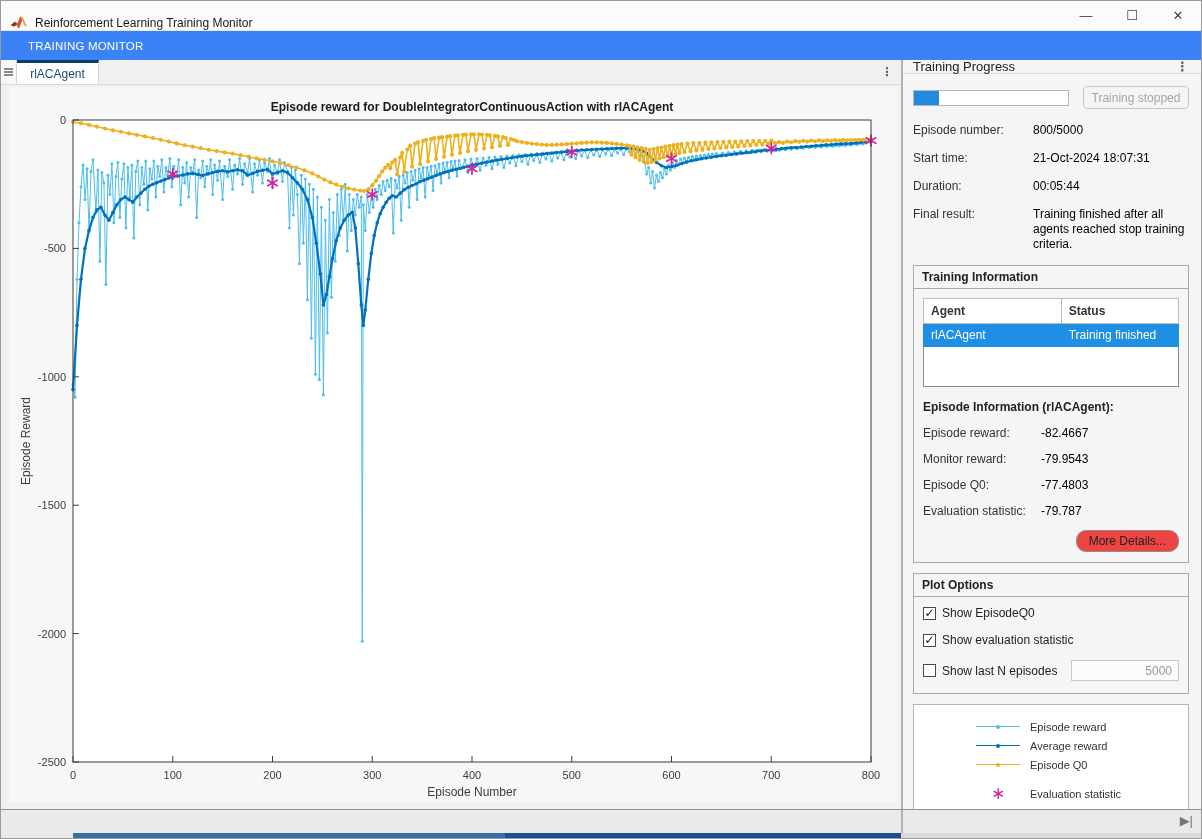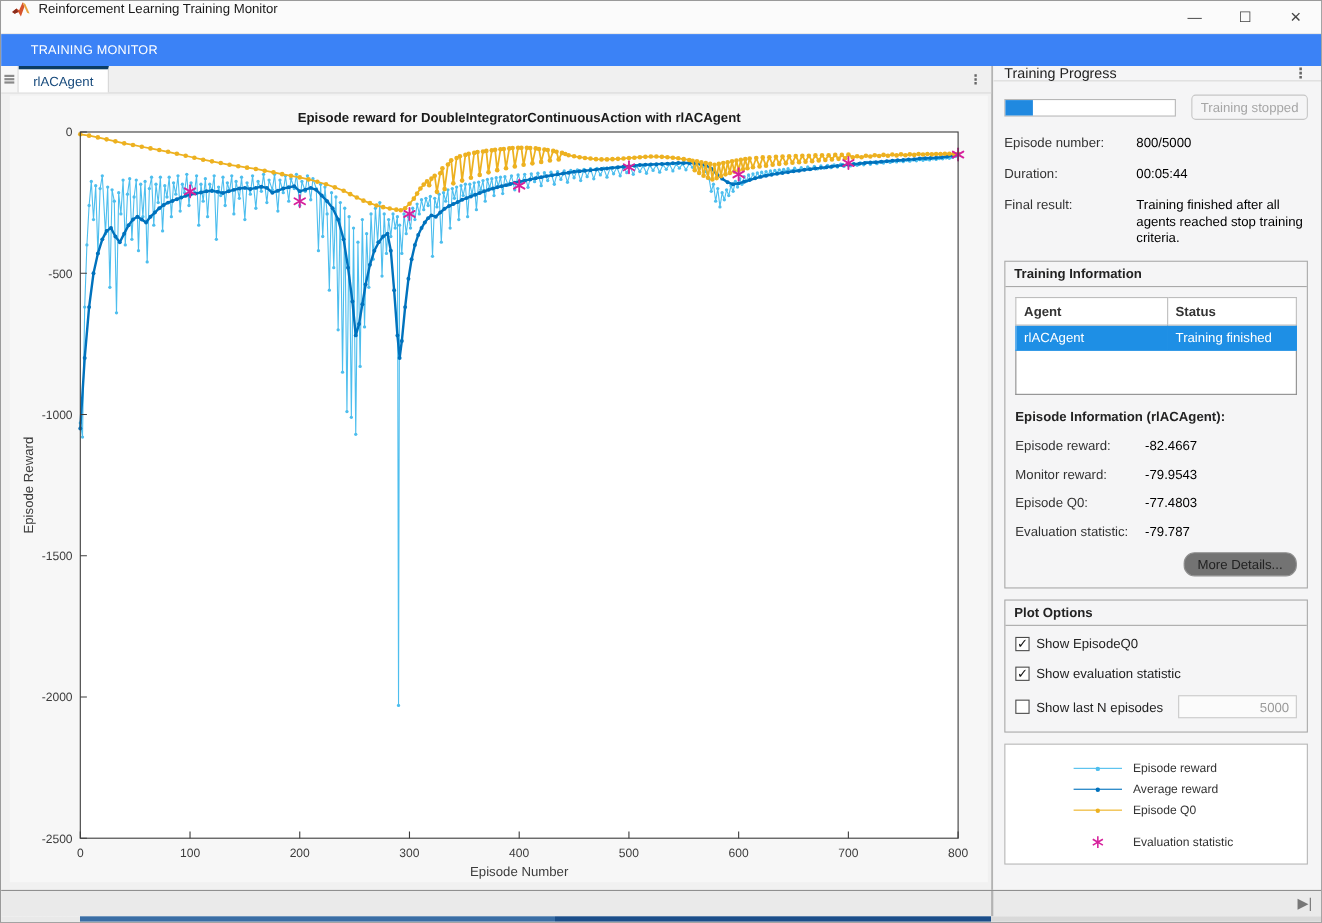--- a/index.html
+++ b/index.html
@@ -1,21 +1,21 @@
 <!DOCTYPE html>
 <html><head>
 <meta charset="utf-8">
 <style>
   *{box-sizing:border-box;margin:0;padding:0;}
   html,body{width:1202px;height:839px;overflow:hidden;}
   body{font-family:"Liberation Sans","DejaVu Sans",sans-serif;font-size:12px;color:#333;background:#fff;}
   .window{position:relative;width:1202px;height:839px;border:1px solid #9a9a9a;background:#fff;overflow:hidden;}
 
   
-  .titlebar{height:30px;background:#fbfbfb;display:flex;align-items:flex-start;border-bottom:1px solid #e8e8e8;}
+  .titlebar{height:30px;background:#fbfbfb;display:flex;align-items:flex-end;border-bottom:1px solid #e8e8e8;}
   .titlebar .app-icon{margin:0 8px 0 10px;display:flex;align-items:center;}
   .titlebar .title{font-size:12px;color:#1a1a1a;flex:1;}
   .win-btns{display:flex;height:100%;}
   .win-btn{width:46px;height:100%;display:flex;align-items:center;justify-content:center;color:#444;font-size:13px;cursor:default;}
 
   
   .ribbon{height:29px;background:#3b82f6;display:flex;align-items:center;padding-left:27px;}
   .ribbon-tab{color:#fff;font-size:11.5px;letter-spacing:.2px;}
 
   
@@ -60,21 +60,21 @@
 
   table.agents{width:100%;border-collapse:collapse;background:#fff;border:1px solid #8c8c8c;}
   table.agents th{text-align:left;font-weight:bold;padding:5px 7px;border:1px solid #bdbdbd;background:#fff;}
   table.agents td{padding:4px 7px;border:1px solid #bdbdbd;}
   tr.sel td{background:#1e8fe5;color:#fff;border-color:#1e8fe5;}
   .table-empty{height:40px;background:#fff;border:1px solid #8c8c8c;border-top:none;}
 
   .ep-info-title{font-weight:bold;margin:13px 0 12px 0;color:#222;}
   .ep-field{display:flex;margin-bottom:12px;}
   .ep-field .field-label{width:118px;}
-  .more-btn{display:block;margin:4px 0 0 auto;height:22px;padding:0 12px;border:1px solid #8f8f8f;border-radius:10px;background:#737373;color:#222;font-size:12px;line-height:20px;}
+  .more-btn{display:block;margin:4px 0 0 auto;height:22px;padding:0 12px;border:1px solid #8f8f8f;border-radius:10px;background:#ef4444;color:#222;font-size:12px;line-height:20px;}
 
   .opt-row{display:flex;align-items:center;margin-bottom:13px;}
   .opt-row:last-child{margin-bottom:2px;}
   .cb{width:13px;height:13px;border:1px solid #4a4a4a;background:#fff;margin-right:6px;flex-shrink:0;
       font-size:12px;line-height:11px;text-align:center;color:#111;font-weight:bold;}
   .opt-label{color:#222;}
   .n-input{margin-left:auto;width:108px;height:21px;border:1px solid #c9c9c9;background:#fbfbfb;color:#9a9a9a;
       text-align:right;padding:0 6px;font-size:12px;font-family:"Liberation Sans",sans-serif;}
 
   .legend-box{border:1px solid #b5b5b5;background:#fff;margin:0 0 0 2px;padding:12px 0 10px 0;}
@@ -928,20 +928,24 @@
             <div class="progress-fill" style="width: 16%;"></div>
           </div>
           <div class="stopped-btn">Training stopped</div>
         </div>
 
         <div class="field-row">
           <span class="field-label">Episode number:</span>
           <span class="field-value">800/5000</span>
         </div>
         <div class="field-row">
+          <span class="field-label">Start time:</span>
+          <span class="field-value">21-Oct-2024 18:07:31</span>
+        </div>
+        <div class="field-row">
           <span class="field-label">Duration:</span>
           <span class="field-value">00:05:44</span>
         </div>
         <div class="field-row">
           <span class="field-label">Final result:</span>
           <span class="field-value">Training finished after all agents reached stop training criteria.</span>
         </div>
 
         <div class="panel">
           <div class="panel-title">Training Information</div>

